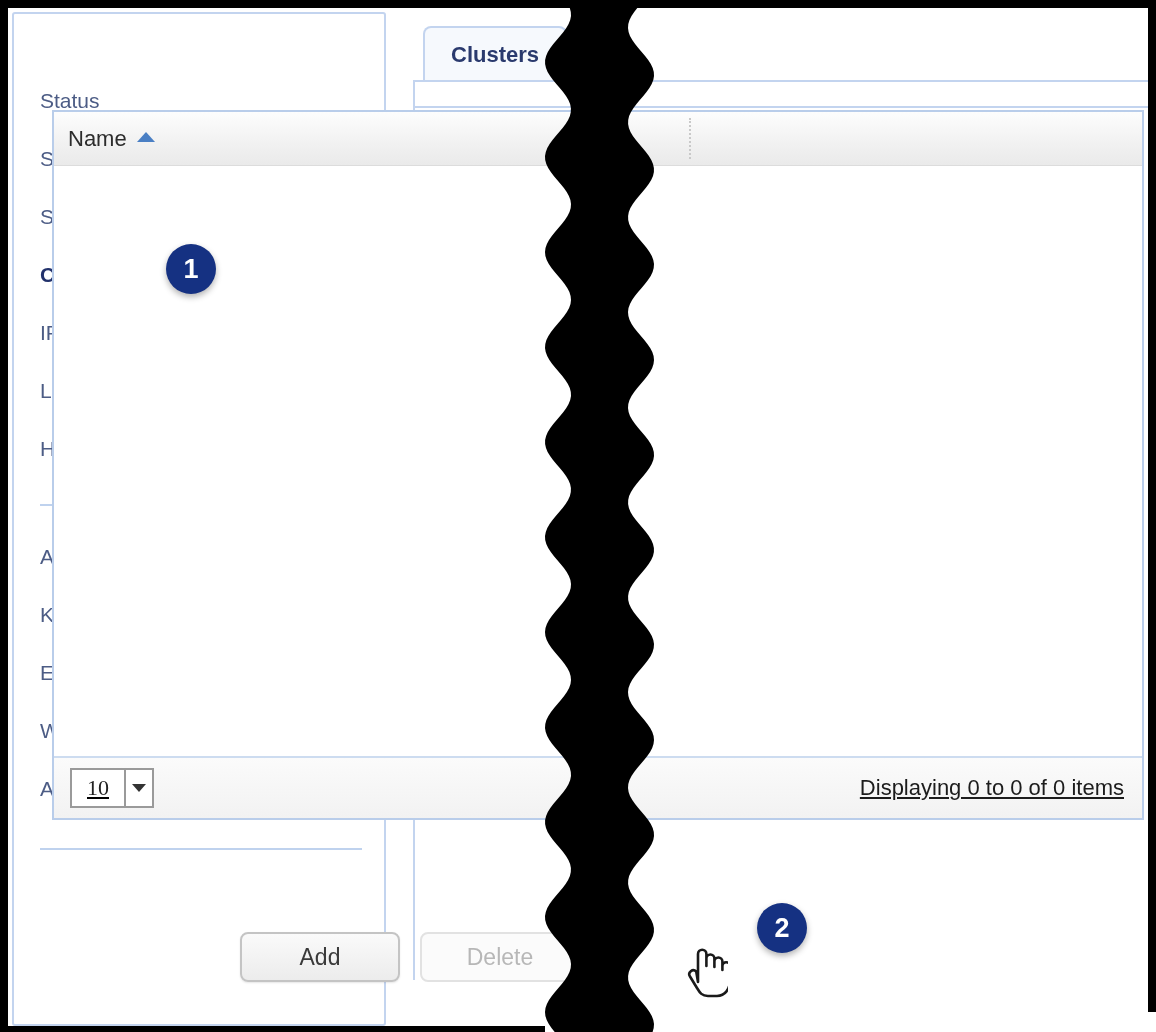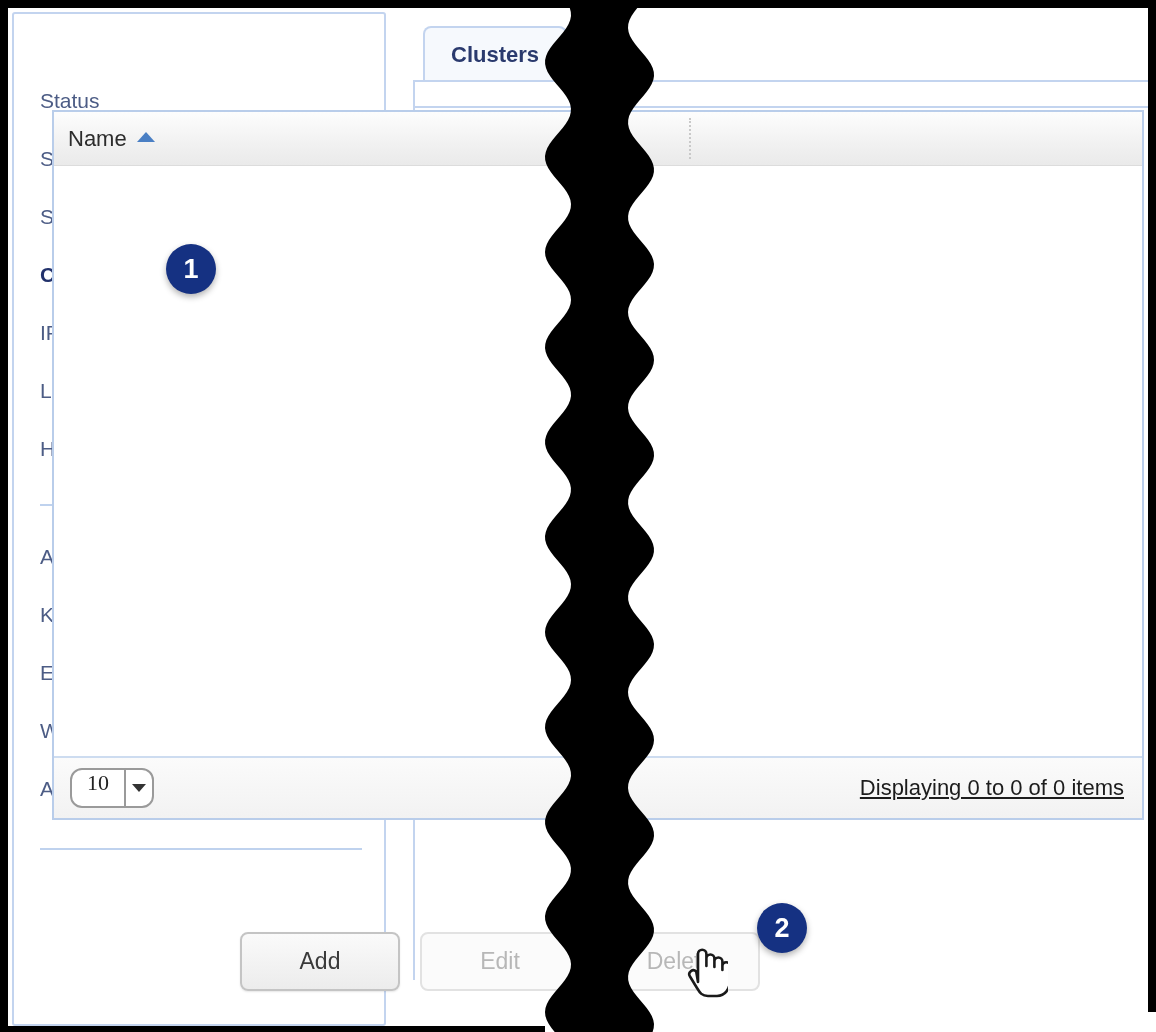--- a/index.html
+++ b/index.html
@@ -217,26 +217,27 @@
     background: linear-gradient(to bottom, #fbfbfb 0%, #f2f2f2 100%);
     border-top: 2px solid #cddcf0;
     display: flex;
     align-items: center;
   }
   #page-size {
     margin-left: 16px;
     width: 84px;
     height: 40px;
     border: 2px solid #9a9a9a;
-    border-radius: 12px;
+    border-radius: 0;
     background: #fff;
     display: flex;
-    align-items: flex-start;
+    align-items: center;
     box-sizing: border-box;
     cursor: pointer;
+    text-decoration: underline;
   }
   #page-size .val {
     flex: 1;
     text-align: center;
     font-size: 22px;
     color: #222;
     font-family: "Liberation Serif", serif;
   }
   #page-size .arrow {
     width: 26px;
@@ -265,21 +266,21 @@
   
   #action-bar {
     position: absolute;
     left: 240px;
     top: 932px;
     display: flex;
     gap: 20px;
     z-index: 14;
   }
   .btn {
-    height: 59px;
+    height: 50px;
     min-width: 160px;
     padding: 0 20px;
     border: 2px solid #d0d0d0;
     border-radius: 8px;
     background: linear-gradient(to bottom, #fdfdfd 0%, #f3f3f3 100%);
     font-size: 23px;
     color: #555;
     display: flex;
     align-items: center;
     justify-content: center;
@@ -387,23 +388,20 @@
       </div>
       <div id="display-info">Displaying 0 to 0 of 0 items</div>
     </div>
   </div>
 
   <div id="action-bar">
     <div class="btn enabled">
         <span>Add</span>
       </div>
     <div class="btn disabled">
-        <span>Edit</span>
-      </div>
-    <div class="btn disabled">
         <span>Delete</span>
       </div>
   </div>
 
   <svg id="hand-cursor" viewBox="0 0 44 56">
     <path d="M14 24 V10 a4.2 4.2 0 0 1 8.4 0 V22 V14.5 a4 4 0 0 1 8 0 V23 V17.5 a4 4 0 0 1 8 0 V26 V22 a3.8 3.8 0 0 1 7.6 0 v14 c0 9-5 16-13 16 h-9 c-6 0-8-3-11-8 l-7-11.5 a4 4 0 0 1 6.2-5 L14 38 Z" fill="#ffffff" stroke="#1a1a1a" stroke-width="2.6" stroke-linejoin="round"></path>
   </svg>
 
   <div class="step-badge" id="badge-1"><span>1</span></div>
   <div class="step-badge" id="badge-2"><span>2</span></div>

